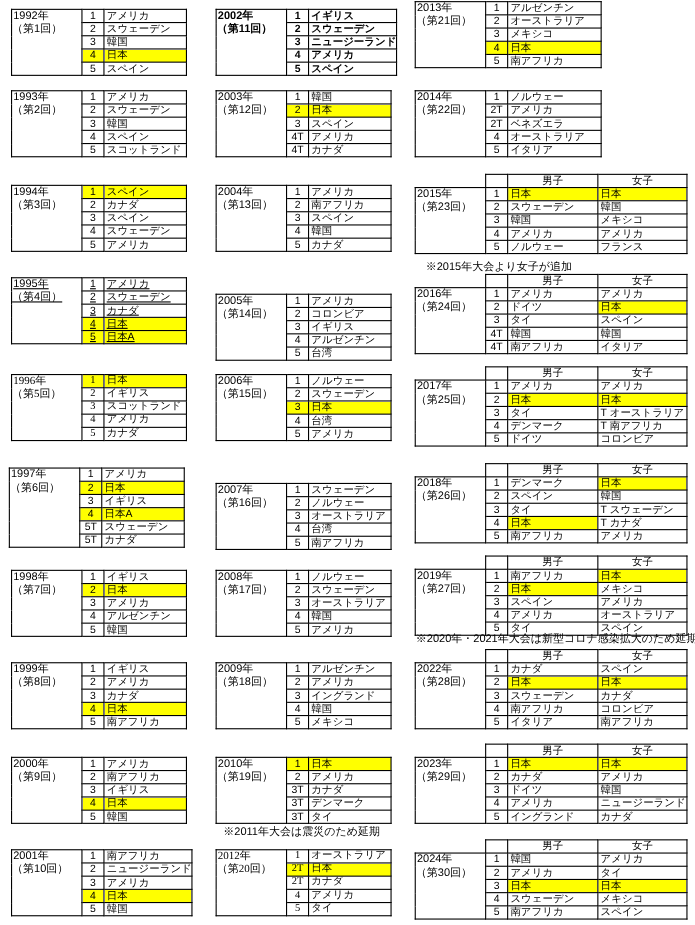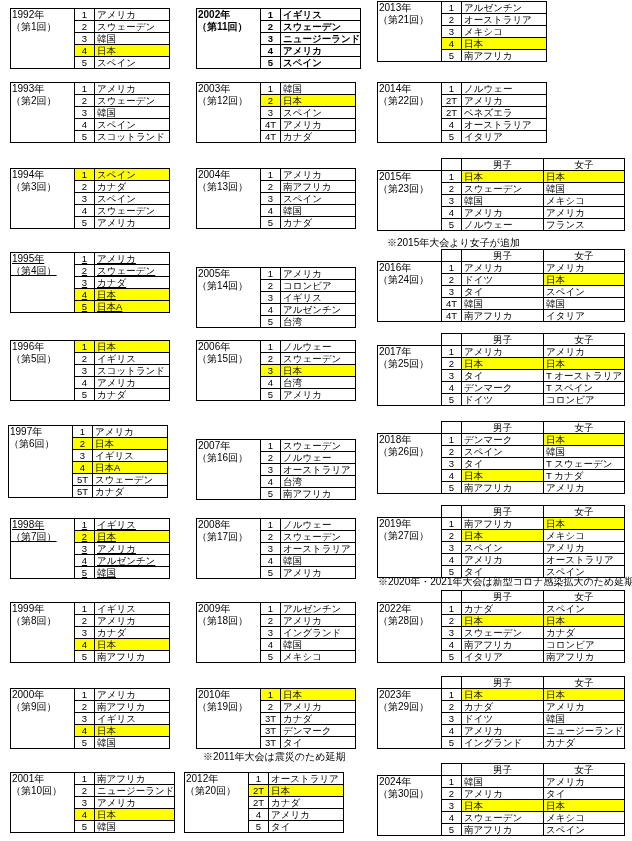--- a/index.html
+++ b/index.html
@@ -155,21 +155,21 @@
         <tr>
           <td class="cell rank-cell hl">4</td>
           <td class="cell country-cell hl">日本</td>
         </tr>
         <tr>
           <td class="cell rank-cell hl">5</td>
           <td class="cell country-cell hl">日本A</td>
         </tr>
       </tbody>
     </table>
-    <table class="tbl" style="left: 10px; top: 340px;">
+    <table class="tbl" style="left: 10px; top: 340px; font-family: Liberation Serif, serif;">
       <colgroup>
         <col style="width: 64px;">
         <col style="width: 20px;">
         <col style="width: 75px;">
       </colgroup>
       <tbody>
         <tr>
           <td class="cell year-cell" rowspan="5">
             <div class="yr">1996年</div>
             <div class="ed">（第5回）</div>
@@ -225,21 +225,21 @@
         <tr>
           <td class="cell rank-cell">5T</td>
           <td class="cell country-cell">スウェーデン</td>
         </tr>
         <tr>
           <td class="cell rank-cell">5T</td>
           <td class="cell country-cell">カナダ</td>
         </tr>
       </tbody>
     </table>
-    <table class="tbl" style="left: 10px; top: 518px; text-decoration: underline;">
+    <table class="tbl" style="left: 10px; top: 518px;">
       <colgroup>
         <col style="width: 64px;">
         <col style="width: 20px;">
         <col style="width: 75px;">
       </colgroup>
       <tbody>
         <tr>
           <td class="cell year-cell" rowspan="5">
             <div class="yr">1998年</div>
             <div class="ed">（第7回）</div>
@@ -654,21 +654,21 @@
         <tr>
           <td class="cell rank-cell">3T</td>
           <td class="cell country-cell">デンマーク</td>
         </tr>
         <tr>
           <td class="cell rank-cell">3T</td>
           <td class="cell country-cell">タイ</td>
         </tr>
       </tbody>
     </table>
-    <table class="tbl" style="left: 184px; top: 772px;">
+    <table class="tbl" style="left: 196px; top: 772px; font-family: Liberation Serif, serif;">
       <colgroup>
         <col style="width: 64px;">
         <col style="width: 20px;">
         <col style="width: 75px;">
       </colgroup>
       <tbody>
         <tr>
           <td class="cell year-cell" rowspan="5">
             <div class="yr">2012年</div>
             <div class="ed">（第20回）</div>
@@ -879,21 +879,21 @@
           <td class="cell country-cell hl">日本</td>
         </tr>
         <tr>
           <td class="cell rank-cell">3</td>
           <td class="cell country-cell">タイ</td>
           <td class="cell country-cell">T オーストラリア</td>
         </tr>
         <tr>
           <td class="cell rank-cell">4</td>
           <td class="cell country-cell">デンマーク</td>
-          <td class="cell country-cell">T スペイン</td>
+          <td class="cell country-cell">T 南アフリカ</td>
         </tr>
         <tr>
           <td class="cell rank-cell">5</td>
           <td class="cell country-cell">ドイツ</td>
           <td class="cell country-cell">コロンビア</td>
         </tr>
       </tbody>
     </table>
     <table class="tbl" style="left: 377px; top: 421px;">
       <colgroup>

